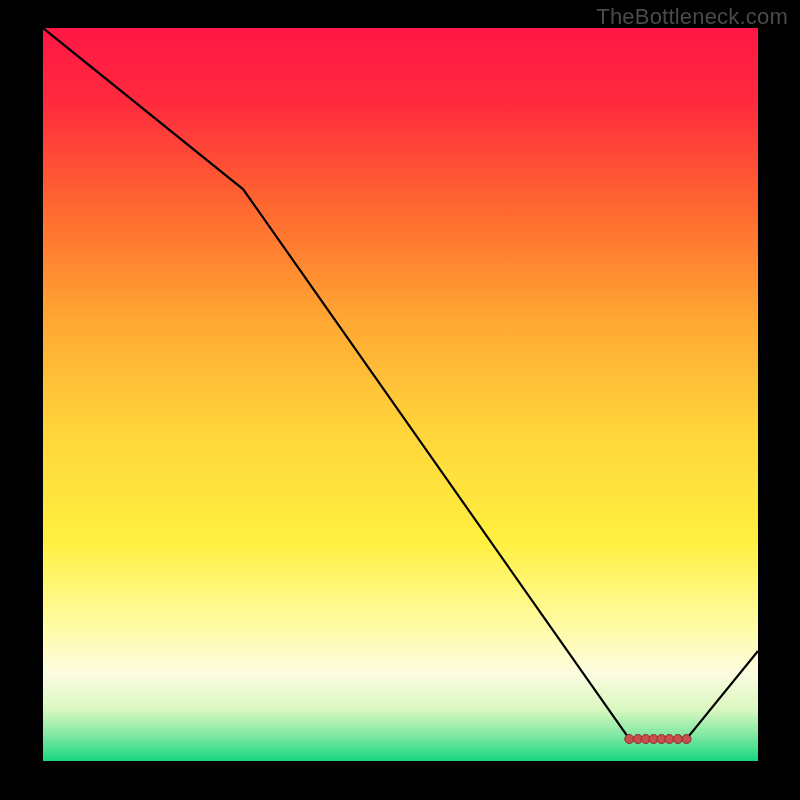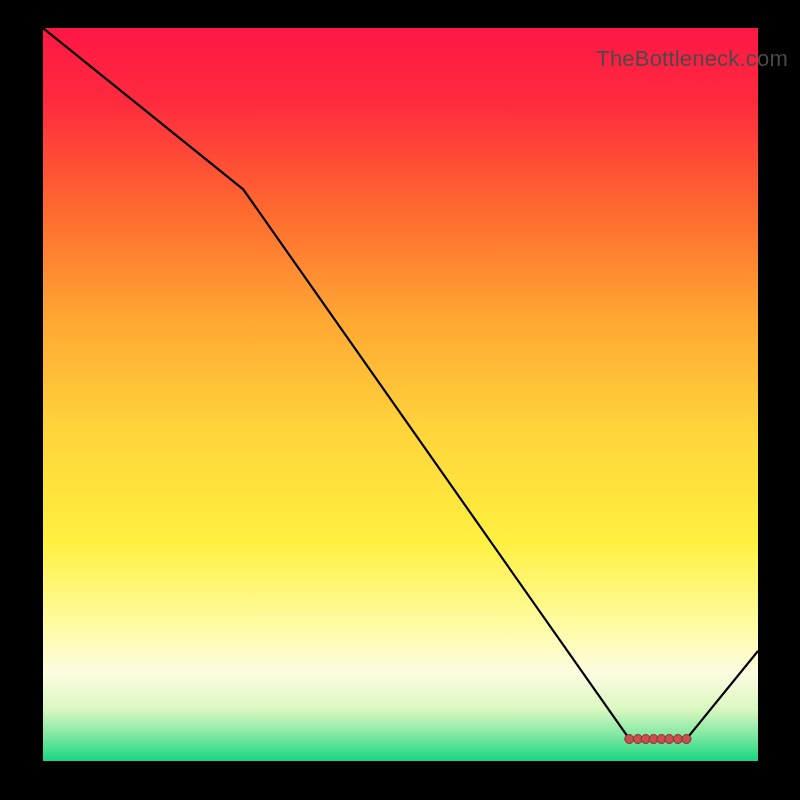--- a/index.html
+++ b/index.html
@@ -13,21 +13,20 @@
   }
   .attribution {
     position: absolute;
     top: 4px;
     right: 12px;
     color: #4a4a4a;
     font-size: 22px;
     font-weight: 400;
     letter-spacing: 0.2px;
     z-index: 10;
-    margin-top: 42px;
   }
   .plot-wrap {
     position: absolute;
     left: 43px;
     top: 28px;
     width: 715px;
     height: 733px;
     background: #000;
   }
   .gradient {

